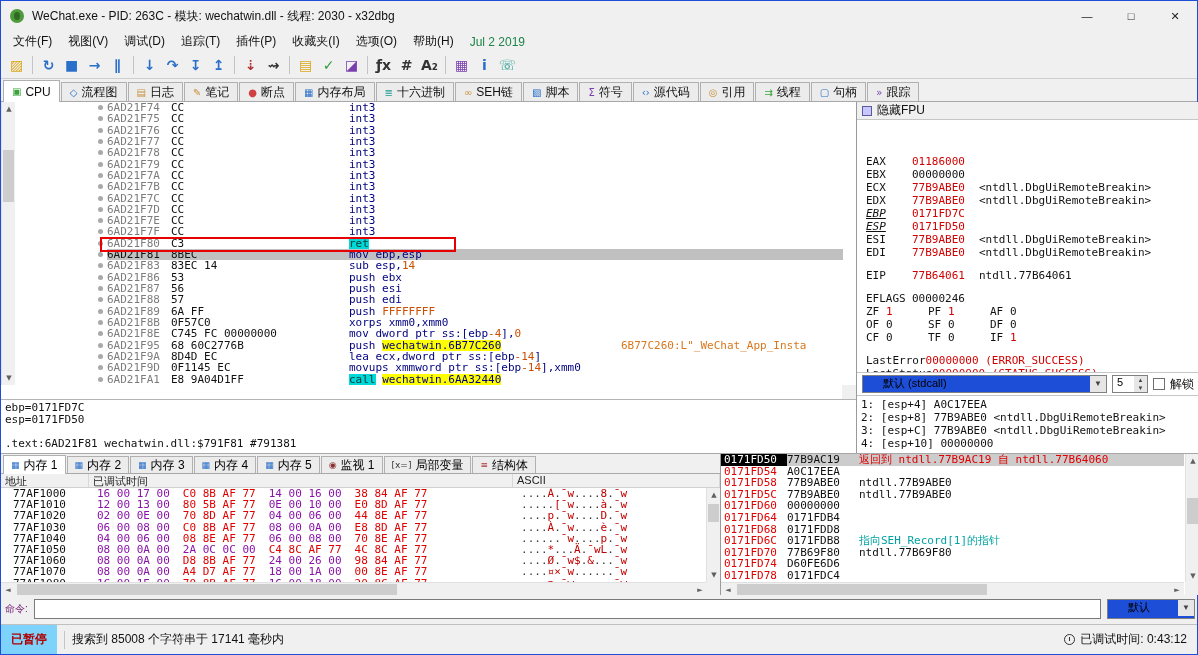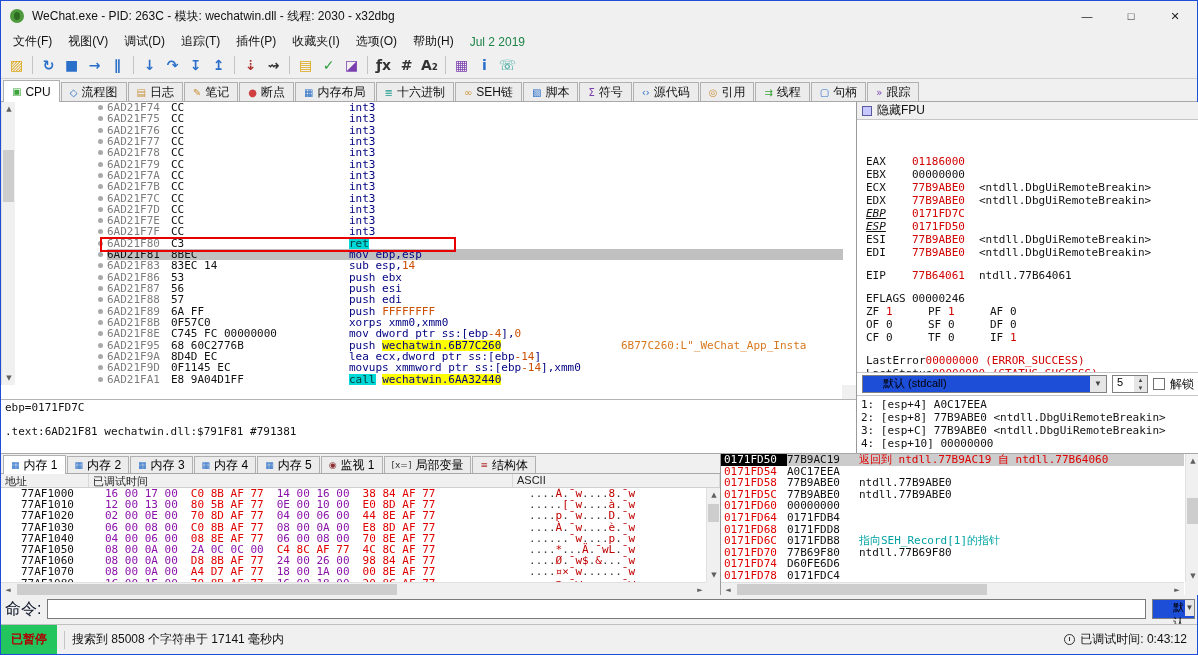--- a/index.html
+++ b/index.html
@@ -98,21 +98,21 @@
   .btabs { height:20px; display:flex; align-items:flex-end; background:#f0f0f0; border-bottom:1px solid #a8a8a8; padding-left:2px; }
   .btab { display:flex; align-items:center; gap:4px; font-size:12px; border:1px solid #b0b0b0; border-bottom:none; background:#ececec; height:17px; padding:0 7px; margin-right:1px; }
   .btab.active { background:#fff; height:19px; margin-bottom:-1px; }
   .bicon { font-size:9px; font-family:"DejaVu Sans",sans-serif; }
   .mem-pane { flex:1; background:#fff; position:relative; overflow:hidden; }
   .mem-header { height:14px; display:flex; background:#f0f0f0; border-bottom:1px solid #d0d0d0; font-size:11px; color:#222; }
   .mh { padding-left:4px; border-right:1px solid #d8d8d8; }
   .mh-addr { width:88px; }
   .mh-hex { width:424px; }
   .mh-ascii { flex:1; }
-  .mem-rows { position:absolute; top:14px; left:16px; width:706px; height:94px; overflow:hidden; font:11px "DejaVu Sans Mono",monospace; white-space:pre; }
+  .mem-rows { position:absolute; top:14px; left:8px; width:706px; height:94px; overflow:hidden; font:11px "DejaVu Sans Mono",monospace; white-space:pre; }
   .mrow { display:flex; height:11.2px; line-height:11.2px; }
   .maddr { width:88px; flex:none; padding-left:4px; color:#101010; }
   .mhex { width:424px; flex:none; }
   .mg { margin-right:13px; }
   .hp { color:#8a12a8; }
   .hr { color:#e00000; }
   .mascii { flex:1; }
   .ac-d { color:#3a3a3a; }
   .ac-c { color:#c00000; }
   .mem-vscroll { position:absolute; right:0; top:14px; width:14px; height:94px; }
@@ -127,25 +127,25 @@
   .sval { width:72px; flex:none; color:#101010; }
   .scmt { flex:1; color:#101010; overflow:hidden; }
   .cc-red { color:#e00000; }
   .cc-cyan { color:#00a3a3; }
   .stack-vscroll { position:absolute; right:0; top:0; width:14px; height:129px; }
   .stack-hscroll { position:absolute; left:0; bottom:0; width:463px; height:13px; }
   .stack-corner { position:absolute; right:0; bottom:0; width:14px; height:13px; background:#f0f0f0; }
 
   
   .command-row { position:absolute; top:596px; left:0; width:1198px; height:24px; display:flex; align-items:center; gap:6px; padding:0 4px; }
-  .cmd-label { font-size:16px; color:#0f172a; flex:none; }
+  .cmd-label { font-size:10px; color:#701a75; flex:none; }
   .cmd-input { flex:1; height:20px; border:1px solid #7a7a7a; background:#fff; font:12px "DejaVu Sans Mono",monospace; padding:0 4px; outline:none; }
-  .cmd-combo { width:43px; height:20px; }
+  .cmd-combo { width:88px; height:20px; }
   .statusbar { position:absolute; top:623px; left:0; width:1196px; height:30px; border-top:1px solid #c0c0c0; display:flex; align-items:center; font-size:12px; color:#111; background:#f0f0f0; }
-  .badge { background:#22c55e; color:#b00000; font-weight:bold; padding:3px 10px; height:100%; display:flex; align-items:center; flex:none; }
+  .badge { background:#7dd3fc; color:#b00000; font-weight:bold; padding:3px 10px; height:100%; display:flex; align-items:center; flex:none; }
   .ssep { width:1px; height:18px; background:#c4c4c4; margin:0 7px; }
   .smsg { flex:1; }
   .stime { display:flex; align-items:center; gap:5px; margin-right:10px; }
   .clock-icon { width:11px; height:11px; border:1px solid #333; border-radius:50%; position:relative; }
   .clock-icon::after { content:""; position:absolute; left:4px; top:2px; width:1px; height:4px; background:#333; }
 </style>
 </head>
 <body>
 
 <div id="window">
@@ -267,21 +267,21 @@
       <div class="disasm-rows"><div class="drow"><span class="gut"><span class="dot"></span></span><span class="rowbody"><span class="daddr">6AD21F74</span><span class="dbytes">CC</span><span class="dinstr"><span class="sg-m">int3</span></span></span></div><div class="drow"><span class="gut"><span class="dot"></span></span><span class="rowbody"><span class="daddr">6AD21F75</span><span class="dbytes">CC</span><span class="dinstr"><span class="sg-m">int3</span></span></span></div><div class="drow"><span class="gut"><span class="dot"></span></span><span class="rowbody"><span class="daddr">6AD21F76</span><span class="dbytes">CC</span><span class="dinstr"><span class="sg-m">int3</span></span></span></div><div class="drow"><span class="gut"><span class="dot"></span></span><span class="rowbody"><span class="daddr">6AD21F77</span><span class="dbytes">CC</span><span class="dinstr"><span class="sg-m">int3</span></span></span></div><div class="drow"><span class="gut"><span class="dot"></span></span><span class="rowbody"><span class="daddr">6AD21F78</span><span class="dbytes">CC</span><span class="dinstr"><span class="sg-m">int3</span></span></span></div><div class="drow"><span class="gut"><span class="dot"></span></span><span class="rowbody"><span class="daddr">6AD21F79</span><span class="dbytes">CC</span><span class="dinstr"><span class="sg-m">int3</span></span></span></div><div class="drow"><span class="gut"><span class="dot"></span></span><span class="rowbody"><span class="daddr">6AD21F7A</span><span class="dbytes">CC</span><span class="dinstr"><span class="sg-m">int3</span></span></span></div><div class="drow"><span class="gut"><span class="dot"></span></span><span class="rowbody"><span class="daddr">6AD21F7B</span><span class="dbytes">CC</span><span class="dinstr"><span class="sg-m">int3</span></span></span></div><div class="drow"><span class="gut"><span class="dot"></span></span><span class="rowbody"><span class="daddr">6AD21F7C</span><span class="dbytes">CC</span><span class="dinstr"><span class="sg-m">int3</span></span></span></div><div class="drow"><span class="gut"><span class="dot"></span></span><span class="rowbody"><span class="daddr">6AD21F7D</span><span class="dbytes">CC</span><span class="dinstr"><span class="sg-m">int3</span></span></span></div><div class="drow"><span class="gut"><span class="dot"></span></span><span class="rowbody"><span class="daddr">6AD21F7E</span><span class="dbytes">CC</span><span class="dinstr"><span class="sg-m">int3</span></span></span></div><div class="drow"><span class="gut"><span class="dot"></span></span><span class="rowbody"><span class="daddr">6AD21F7F</span><span class="dbytes">CC</span><span class="dinstr"><span class="sg-m">int3</span></span></span></div><div class="drow boxed"><span class="gut"><span class="dot"></span></span><span class="rowbody"><span class="daddr">6AD21F80</span><span class="dbytes">C3</span><span class="dinstr"><span class="sg-cb">ret</span></span></span></div><div class="drow sel"><span class="gut"><span class="dot"></span></span><span class="rowbody"><span class="daddr">6AD21F81</span><span class="dbytes">8BEC</span><span class="dinstr"><span class="sg-m">mov ebp,esp</span></span></span></div><div class="drow"><span class="gut"><span class="dot"></span></span><span class="rowbody"><span class="daddr">6AD21F83</span><span class="dbytes">83EC 14</span><span class="dinstr"><span class="sg-m">sub esp,</span><span class="sg-n">14</span></span></span></div><div class="drow"><span class="gut"><span class="dot"></span></span><span class="rowbody"><span class="daddr">6AD21F86</span><span class="dbytes">53</span><span class="dinstr"><span class="sg-m">push ebx</span></span></span></div><div class="drow"><span class="gut"><span class="dot"></span></span><span class="rowbody"><span class="daddr">6AD21F87</span><span class="dbytes">56</span><span class="dinstr"><span class="sg-m">push esi</span></span></span></div><div class="drow"><span class="gut"><span class="dot"></span></span><span class="rowbody"><span class="daddr">6AD21F88</span><span class="dbytes">57</span><span class="dinstr"><span class="sg-m">push edi</span></span></span></div><div class="drow"><span class="gut"><span class="dot"></span></span><span class="rowbody"><span class="daddr">6AD21F89</span><span class="dbytes">6A FF</span><span class="dinstr"><span class="sg-m">push </span><span class="sg-n">FFFFFFFF</span></span></span></div><div class="drow"><span class="gut"><span class="dot"></span></span><span class="rowbody"><span class="daddr">6AD21F8B</span><span class="dbytes">0F57C0</span><span class="dinstr"><span class="sg-m">xorps xmm0,xmm0</span></span></span></div><div class="drow"><span class="gut"><span class="dot"></span></span><span class="rowbody"><span class="daddr">6AD21F8E</span><span class="dbytes">C745 FC 00000000</span><span class="dinstr"><span class="sg-m">mov dword ptr ss:[ebp</span><span class="sg-n">-4</span><span class="sg-m">],</span><span class="sg-n">0</span></span></span></div><div class="drow"><span class="gut"><span class="dot"></span></span><span class="rowbody"><span class="daddr">6AD21F95</span><span class="dbytes">68 60C2776B</span><span class="dinstr"><span class="sg-m">push </span><span class="sg-ya">wechatwin.6B77C260</span></span><span class="dcomment">6B77C260:L"_WeChat_App_Insta</span></span></div><div class="drow"><span class="gut"><span class="dot"></span></span><span class="rowbody"><span class="daddr">6AD21F9A</span><span class="dbytes">8D4D EC</span><span class="dinstr"><span class="sg-m">lea ecx,dword ptr ss:[ebp</span><span class="sg-n">-14</span><span class="sg-m">]</span></span></span></div><div class="drow"><span class="gut"><span class="dot"></span></span><span class="rowbody"><span class="daddr">6AD21F9D</span><span class="dbytes">0F1145 EC</span><span class="dinstr"><span class="sg-m">movups xmmword ptr ss:[ebp</span><span class="sg-n">-14</span><span class="sg-m">],xmm0</span></span></span></div><div class="drow"><span class="gut"><span class="dot"></span></span><span class="rowbody"><span class="daddr">6AD21FA1</span><span class="dbytes">E8 9A04D1FF</span><span class="dinstr"><span class="sg-cb">call</span><span class="sg-m"> </span><span class="sg-ya">wechatwin.6AA32440</span></span></span></div><div class="drow"><span class="gut"></span><span class="rowbody"><span class="daddr">6AD21FA6</span><span class="dbytes">FF15 ACD5566B</span><span class="dinstr"><span class="sg-cb">call</span><span class="sg-m"> </span><span class="sg-ya">dword ptr ds:[&lt;&amp;GetCurrentProcessI</span></span></span></div></div>
 
       <div class="vsb dis-vscroll">
         <span class="sbtn" style="top:0;">▲</span>
         <div class="vthumb" style="top:48px; height:52px;"></div>
         <span class="sbtn" style="bottom:0;">▼</span>
       </div>
 
       <div class="dis-corner"></div>
 
-      <div class="infopane"><div class="infoline">ebp=0171FD7C</div><div class="infoline">&nbsp;</div><div class="infoline">.text:6AD21F81 wechatwin.dll:$791F81 #791381</div></div>
+      <div class="infopane"><div class="infoline">ebp=0171FD7C</div><div class="infoline">esp=0171FD50</div><div class="infoline">&nbsp;</div><div class="infoline">.text:6AD21F81 wechatwin.dll:$791F81 #791381</div></div>
     </div>
 
     <div class="registers-pane">
       <div class="reg-header">
         <span class="fpu-icon"></span>
         <span>隐藏FPU</span>
       </div>
       <div class="reg-body"><div class="rline"><span class="rname">EAX</span><span class="rval rv-r">01186000</span></div><div class="rline"><span class="rname">EBX</span><span class="rval">00000000</span></div><div class="rline"><span class="rname">ECX</span><span class="rval rv-r">77B9ABE0</span><span class="rcmt">&lt;ntdll.DbgUiRemoteBreakin&gt;</span></div><div class="rline"><span class="rname">EDX</span><span class="rval rv-r">77B9ABE0</span><span class="rcmt">&lt;ntdll.DbgUiRemoteBreakin&gt;</span></div><div class="rline"><span class="rname ru">EBP</span><span class="rval rv-r">0171FD7C</span></div><div class="rline"><span class="rname ru">ESP</span><span class="rval rv-r">0171FD50</span></div><div class="rline"><span class="rname">ESI</span><span class="rval rv-r">77B9ABE0</span><span class="rcmt">&lt;ntdll.DbgUiRemoteBreakin&gt;</span></div><div class="rline"><span class="rname">EDI</span><span class="rval rv-r">77B9ABE0</span><span class="rcmt">&lt;ntdll.DbgUiRemoteBreakin&gt;</span></div><div class="rspace"></div><div class="rline"><span class="rname">EIP</span><span class="rval rv-r">77B64061</span><span class="rcmt">ntdll.77B64061</span></div><div class="rspace"></div><div class="rline"><span class="rname">EFLAGS</span><span class="rval">00000246</span></div><div class="rline"><span class="fpair"><span class="fname">ZF </span><span class="fv-1">1</span></span><span class="fpair"><span class="fname">PF </span><span class="fv-1">1</span></span><span class="fpair"><span class="fname">AF </span><span class="fv-0">0</span></span></div><div class="rline"><span class="fpair"><span class="fname">OF </span><span class="fv-0">0</span></span><span class="fpair"><span class="fname">SF </span><span class="fv-0">0</span></span><span class="fpair"><span class="fname">DF </span><span class="fv-0">0</span></span></div><div class="rline"><span class="fpair"><span class="fname">CF </span><span class="fv-0">0</span></span><span class="fpair"><span class="fname">TF </span><span class="fv-0">0</span></span><span class="fpair"><span class="fname">IF </span><span class="fv-1">1</span></span></div><div class="rspace"></div><div class="rline"><span class="rname">LastError</span><span class="rval rv-r">00000000 (ERROR_SUCCESS)</span></div><div class="rline"><span class="rname">LastStatus</span><span class="rval rv-r">00000000 (STATUS_SUCCESS)</span></div><div class="rspace"></div><div class="rline"><span class="fpair wide"><span class="fname">GS </span><span class="fv-0">002B</span></span><span class="fpair wide"><span class="fname">FS </span><span class="fv-0">0053</span></span></div></div>
       <div class="calling-row">
         <div class="combo calling">

